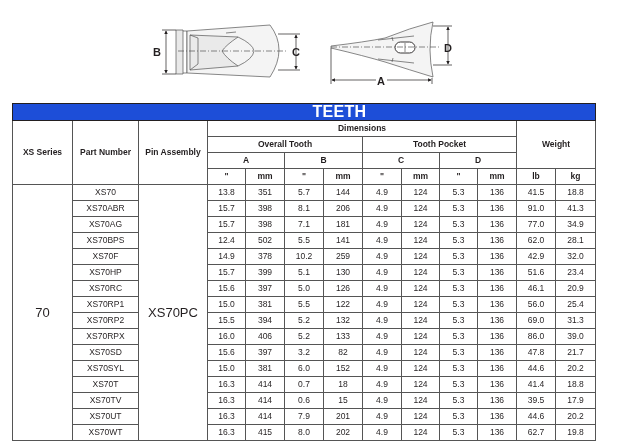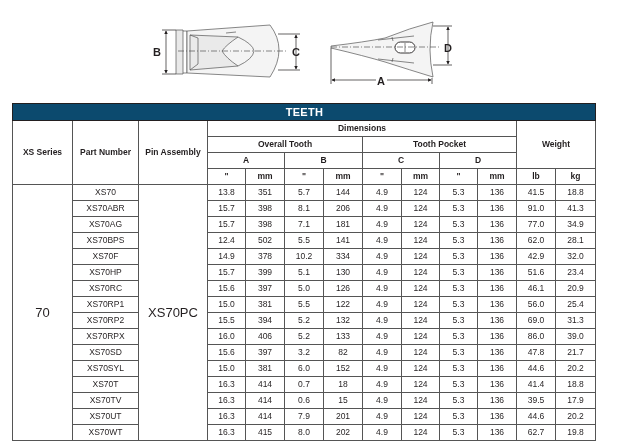--- a/index.html
+++ b/index.html
@@ -2,21 +2,21 @@
 <html><head>
 <meta charset="utf-8">
 <style>
   html, body { margin: 0; padding: 0; background: #ffffff; }
   body { width: 640px; height: 448px; position: relative; overflow: hidden; font-family: "Liberation Sans", "DejaVu Sans", sans-serif; color: #231f20; }
   .diagram { position: absolute; left: 0; top: 0; width: 640px; height: 100px; }
   .tbl-wrap { position: absolute; left: 12px; top: 103px; width: 583px; }
   table { border-collapse: collapse; width: 583px; table-layout: fixed; }
   td, th { border: 1px solid #555; padding: 0; text-align: center; vertical-align: middle; font-size: 8.5px; line-height: 15px; height: 15px; white-space: nowrap; overflow: hidden; }
   th { font-weight: bold; color: #231f20; }
-  .title-row th { background: #0c4a6e; color: #ffffff; font-size: 11px; letter-spacing: 0.3px; height: 16px; line-height: 16px; border-color: #231f20; text-align: right; padding-right: 0; }
+  .title-row th { background: #1d4ed8; color: #ffffff; font-size: 16px; letter-spacing: 0.3px; height: 16px; line-height: 16px; border-color: #231f20; text-align: right; padding-right: 0; padding-left: 35px; }
   .title-row th span { display: inline-block; width: 583px; text-align: center; }
   .unit { font-weight: bold; }
   td { color: #231f20; font-size: 8.5px; }
   .series-cell, .pin-cell { font-size: 13px; }
 </style>
 </head>
 <body>
 
 <svg class="diagram" width="640" height="100" viewBox="0 0 640 100" xmlns="http://www.w3.org/2000/svg">
   <defs>
@@ -187,21 +187,21 @@
           <td>5.3</td>
           <td>136</td>
           <td>62.0</td>
           <td>28.1</td>
         </tr>
         <tr>
           <td>XS70F</td>
           <td>14.9</td>
           <td>378</td>
           <td>10.2</td>
-          <td>334</td>
+          <td>259</td>
           <td>4.9</td>
           <td>124</td>
           <td>5.3</td>
           <td>136</td>
           <td>42.9</td>
           <td>32.0</td>
         </tr>
         <tr>
           <td>XS70HP</td>
           <td>15.7</td>

